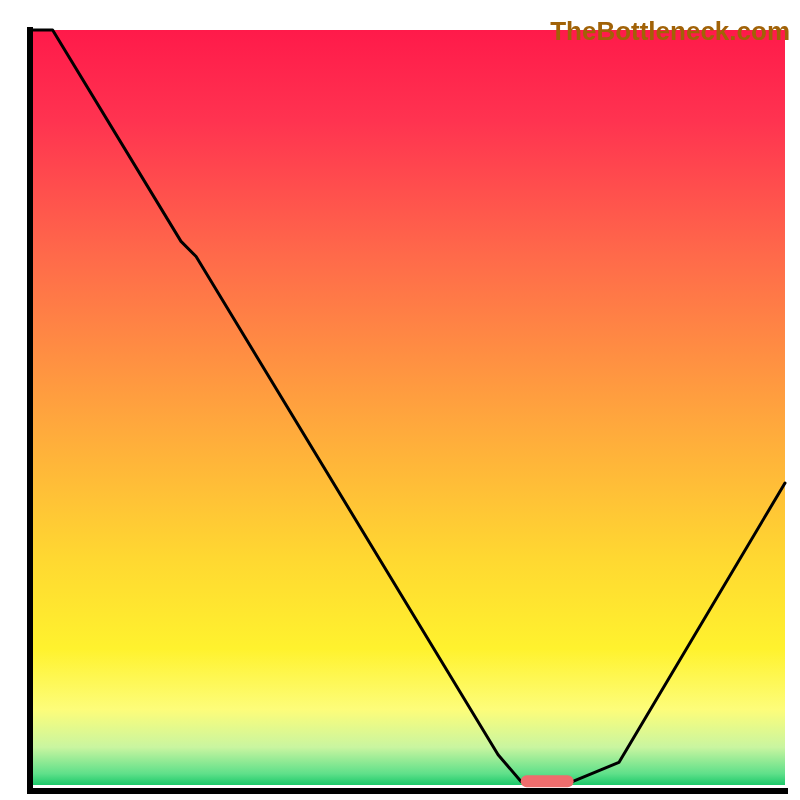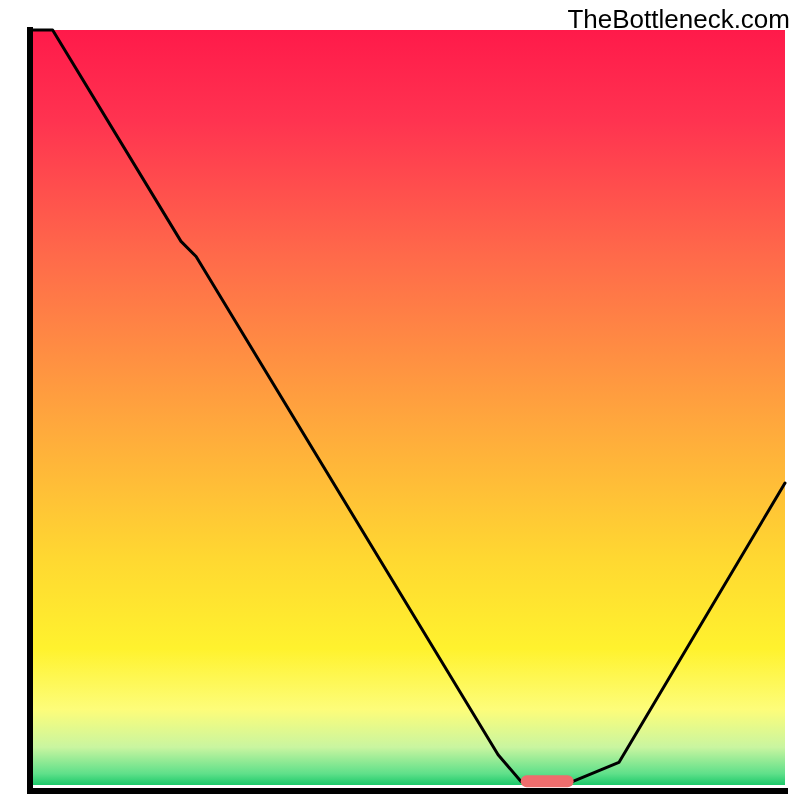--- a/index.html
+++ b/index.html
@@ -10,26 +10,26 @@
     background: #ffffff;
     overflow: hidden;
   }
   .chart-container {
     position: relative;
     width: 800px;
     height: 800px;
   }
   .watermark {
     position: absolute;
-    top: 4px;
+    top: 16px;
     right: 10px;
     font-family: Arial, Helvetica, sans-serif;
     font-size: 26px;
-    font-weight: normal;
-    color: #000000;
+    font-weight: bold;
+    color: #a16207;
     letter-spacing: 0px;
     z-index: 10;
   }
   svg {
     display: block;
   }
 </style>
 </head>
 <body>
 

